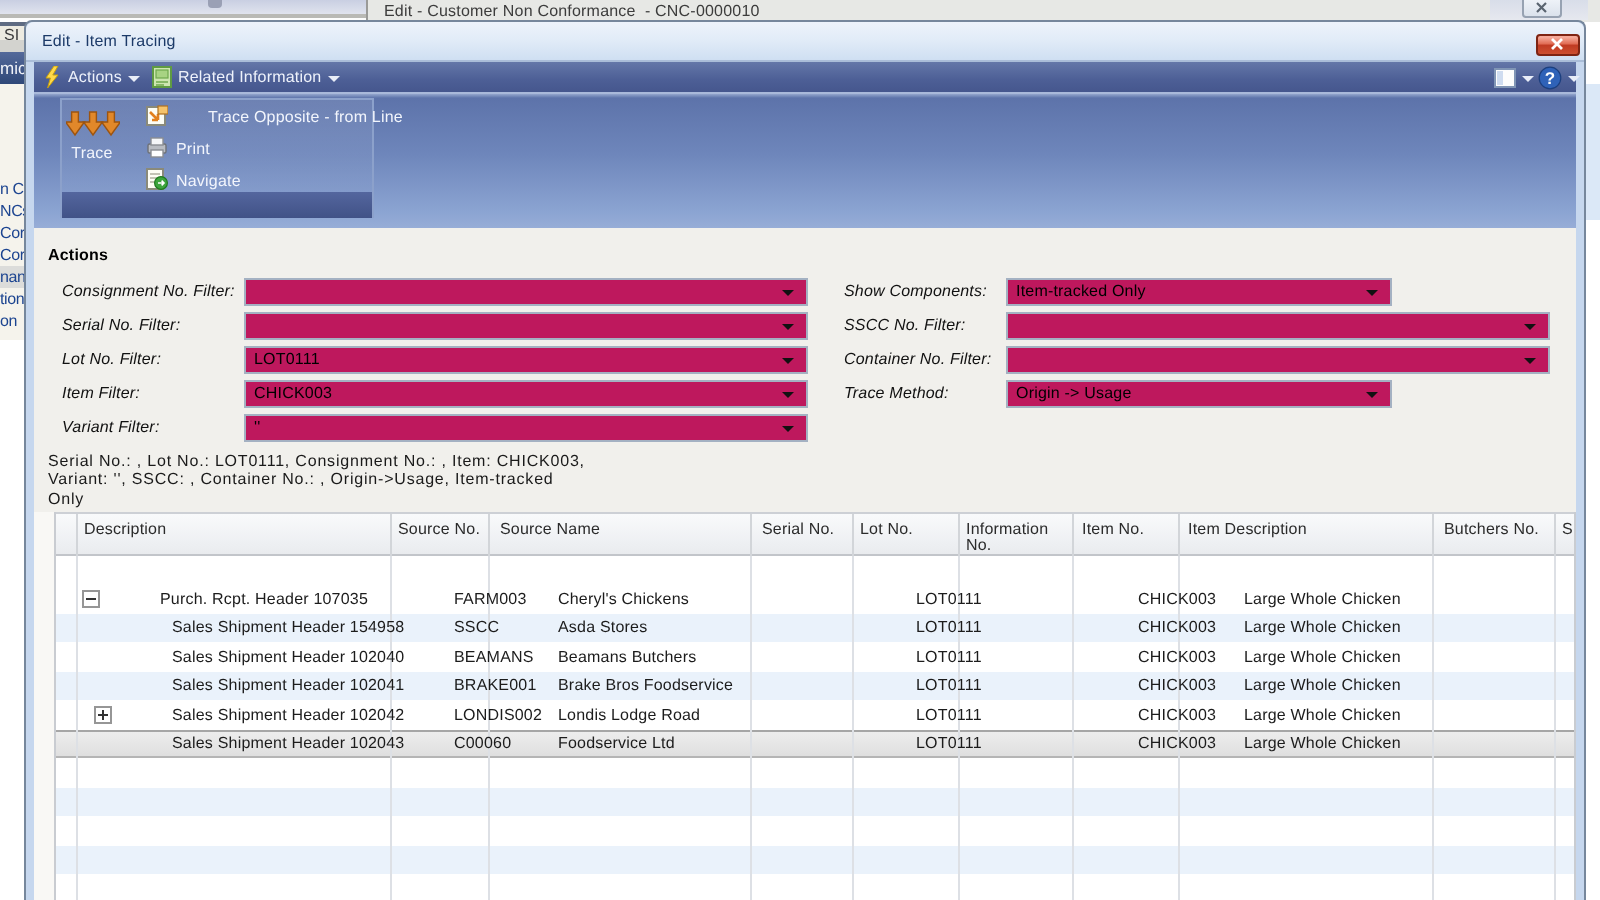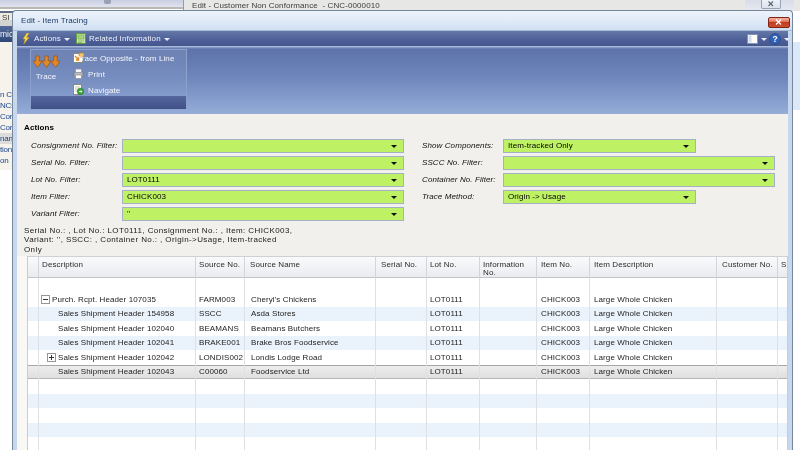--- a/index.html
+++ b/index.html
@@ -33,30 +33,30 @@
 #cmdbar .ct { position:absolute; top:3px; font-size:8px; color:#eef2fb; letter-spacing:0.1px; white-space:nowrap; }
 .car { position:absolute; width:0; height:0; border-left:3px solid transparent; border-right:3px solid transparent; border-top:3px solid #e8edf8; }
 #ribbon { left:17px; top:46px; width:771px; height:68px; background:linear-gradient(#93a6cd,#5d73aa 3%,#6e86bb 45%,#8ba4d2 88%,#97add7); border-top:1px solid #a9b9da; }
 #grp { left:30px; top:49px; width:157px; height:60px; border:1px solid #8ca1cb; background:linear-gradient(rgba(255,255,255,0.10),rgba(255,255,255,0)); }
 #gcap { left:31px; top:96px; width:155px; height:13px; background:linear-gradient(#54669e,#415287); }
 #gcap span { position:absolute; width:141px; text-align:left; top:20px; font-size:8px; color:#dde6f5; letter-spacing:0.2px; }
 .mi { position:absolute; font-size:8px; color:#f2f5fc; letter-spacing:0.1px; white-space:nowrap; }
 #content { left:17px; top:114px; width:771px; height:336px; background:#f1f0ec; }
 #general { left:24px; top:123px; font-size:8px; font-weight:bold; color:#000; letter-spacing:0.1px; }
 .lbl { position:absolute; font-size:8px; color:#111; letter-spacing:0.1px; white-space:nowrap;font-style:italic; }
-.field { position:absolute; height:14px; background:#bef264; border:1px solid #a4b1c2; font-size:8px; line-height:12px; padding-left:4px; color:#000; letter-spacing:0.1px; }
+.field { position:absolute; height:14px; background:#be185d; border:1px solid #a4b1c2; font-size:8px; line-height:12px; padding-left:4px; color:#000; letter-spacing:0.1px; }
 .dd { position:absolute; right:6px; top:5px; width:0; height:0; border-left:3px solid transparent; border-right:3px solid transparent; border-top:3.5px solid #111; }
 #summary { left:24px; top:226px; font-size:8px; line-height:9.4px; color:#1a1a1a; letter-spacing:0.4px; }
 #tblbody { left:28px; top:278px; width:760px; height:172px; background:#fff; }
 #tblhead { left:28px; top:256px; width:760px; height:22px; background:linear-gradient(#f9fafb,#eef0f3 70%,#e9ebee); border-top:1px solid #cdd0d5; border-bottom:1px solid #c2c5ca; }
 .hline { position:absolute; top:257px; width:1px; height:21px; background:#d2d5d9; }
 .bline { position:absolute; top:278px; width:1px; height:172px; background:#dde0e5; }
 .ht { position:absolute; top:260px; font-size:8px; color:#2b2b2b; letter-spacing:0.1px; white-space:nowrap; }
 .rb { position:absolute; left:28px; width:760px; height:14.5px; background:#eaf2fb; }
-.ct2 { position:absolute; font-size:8px; color:#1c1c1c; letter-spacing:0.1px; white-space:nowrap; }
+.ct2 { position:absolute; font-size:8px; color:#1c1c1c; letter-spacing:0.1px; white-space:nowrap;margin-left:28px; }
 #selrow { left:28px; top:364.5px; width:760px; height:14.5px; background:linear-gradient(#ededed,#dfdfdf); border-top:1px solid #a6a6a6; border-bottom:1px solid #b5b5b5; }
 .tg { position:absolute; width:9px; height:9px; background:#fff; border:1px solid #969696; }
 .tg i { position:absolute; left:1px; top:3px; width:5px; height:1px; background:#333; }
 .tg b { position:absolute; left:3px; top:1px; width:1px; height:5px; background:#333; }
 #tleft { left:27px; top:256px; width:1px; height:194px; background:#c9ccd1; }
 #lmargin { left:17px; top:256px; width:10px; height:194px; background:#f9f8f5; }
 #tright { left:787px; top:256px; width:1px; height:194px; background:#c9ccd1; }
 </style>
 </head>
 <body>
@@ -133,21 +133,21 @@
       <path d="M11.8 1 l3.4 0 0 5 3 0 -4.7 6.5 -4.7 -6.5 3 0 z"></path>
       <path d="M20.8 1 l3.4 0 0 5 3 0 -4.7 6.5 -4.7 -6.5 3 0 z"></path>
     </g>
   </svg>
 <div class="mi" style="left:30px;top:72px;width:32px;text-align:center">Trace</div>
 <svg class="a" width="11" height="11" style="left:73px;top:52px">
     <rect x="0.5" y="1.5" width="9" height="9" fill="#fdfdf5" stroke="#8a8a7a"></rect>
     <path d="M2 4 l4 4 M6 8 l0 -3 M6 8 l-3 0" stroke="#e2801e" stroke-width="1.3"></path>
     <rect x="6" y="1" width="5" height="4" fill="#f6c36b" stroke="#b07020" stroke-width="0.6"></rect>
   </svg>
-<div class="mi" style="left:77px;top:54px">Trace Opposite - from Line</div>
+<div class="mi" style="left:104px;top:54px">Trace Opposite - from Line</div>
 <svg class="a" width="11" height="11" style="left:73px;top:68px">
     <rect x="1" y="4" width="9" height="4.5" rx="0.8" fill="#b9bcc2" stroke="#6e7177" stroke-width="0.7"></rect>
     <rect x="2.5" y="1" width="6" height="3.5" fill="#f5f6f8" stroke="#8a8d93" stroke-width="0.7"></rect>
     <rect x="2.5" y="7" width="6" height="3.5" fill="#fff" stroke="#8a8d93" stroke-width="0.7"></rect>
   </svg>
 <div class="mi" style="left:88px;top:70px">Print</div>
 <svg class="a" width="11" height="11" style="left:73px;top:84px">
     <rect x="0.5" y="0.5" width="8" height="10" fill="#fdfdf5" stroke="#8a8a7a"></rect>
     <path d="M2 3 h5 M2 5 h5 M2 7 h3" stroke="#b0b0a0" stroke-width="0.7"></path>
     <circle cx="7.5" cy="7.5" r="3.2" fill="#3da53d" stroke="#1e7a1e" stroke-width="0.6"></circle>
@@ -211,21 +211,21 @@
 <div class="bline" style="left:716px"></div>
 <div class="hline" style="left:777px"></div>
 <div class="bline" style="left:777px"></div>
 <div class="ht" style="left:42px">Description</div>
 <div class="ht" style="left:199px">Source No.</div>
 <div class="ht" style="left:250px">Source Name</div>
 <div class="ht" style="left:381px">Serial No.</div>
 <div class="ht" style="left:430px">Lot No.</div>
 <div class="ht" style="left:541px">Item No.</div>
 <div class="ht" style="left:594px">Item Description</div>
-<div class="ht" style="left:722px">Customer No.</div>
+<div class="ht" style="left:722px">Butchers No.</div>
 <div class="ht" style="left:781px">S</div>
 <div class="ht" style="left:483px">Information</div>
 <div class="ht" style="left:483px;top:268px">No.</div>
 <div class="tg" style="left:41px;top:295.0px">
     <i></i>
   </div>
 <div class="ct2" style="left:52px;top:294.5px">Purch. Rcpt. Header 107035</div>
 <div class="ct2" style="left:199px;top:294.5px">FARM003</div>
 <div class="ct2" style="left:251px;top:294.5px">Cheryl's Chickens</div>
 <div class="ct2" style="left:430px;top:294.5px">LOT0111</div>

